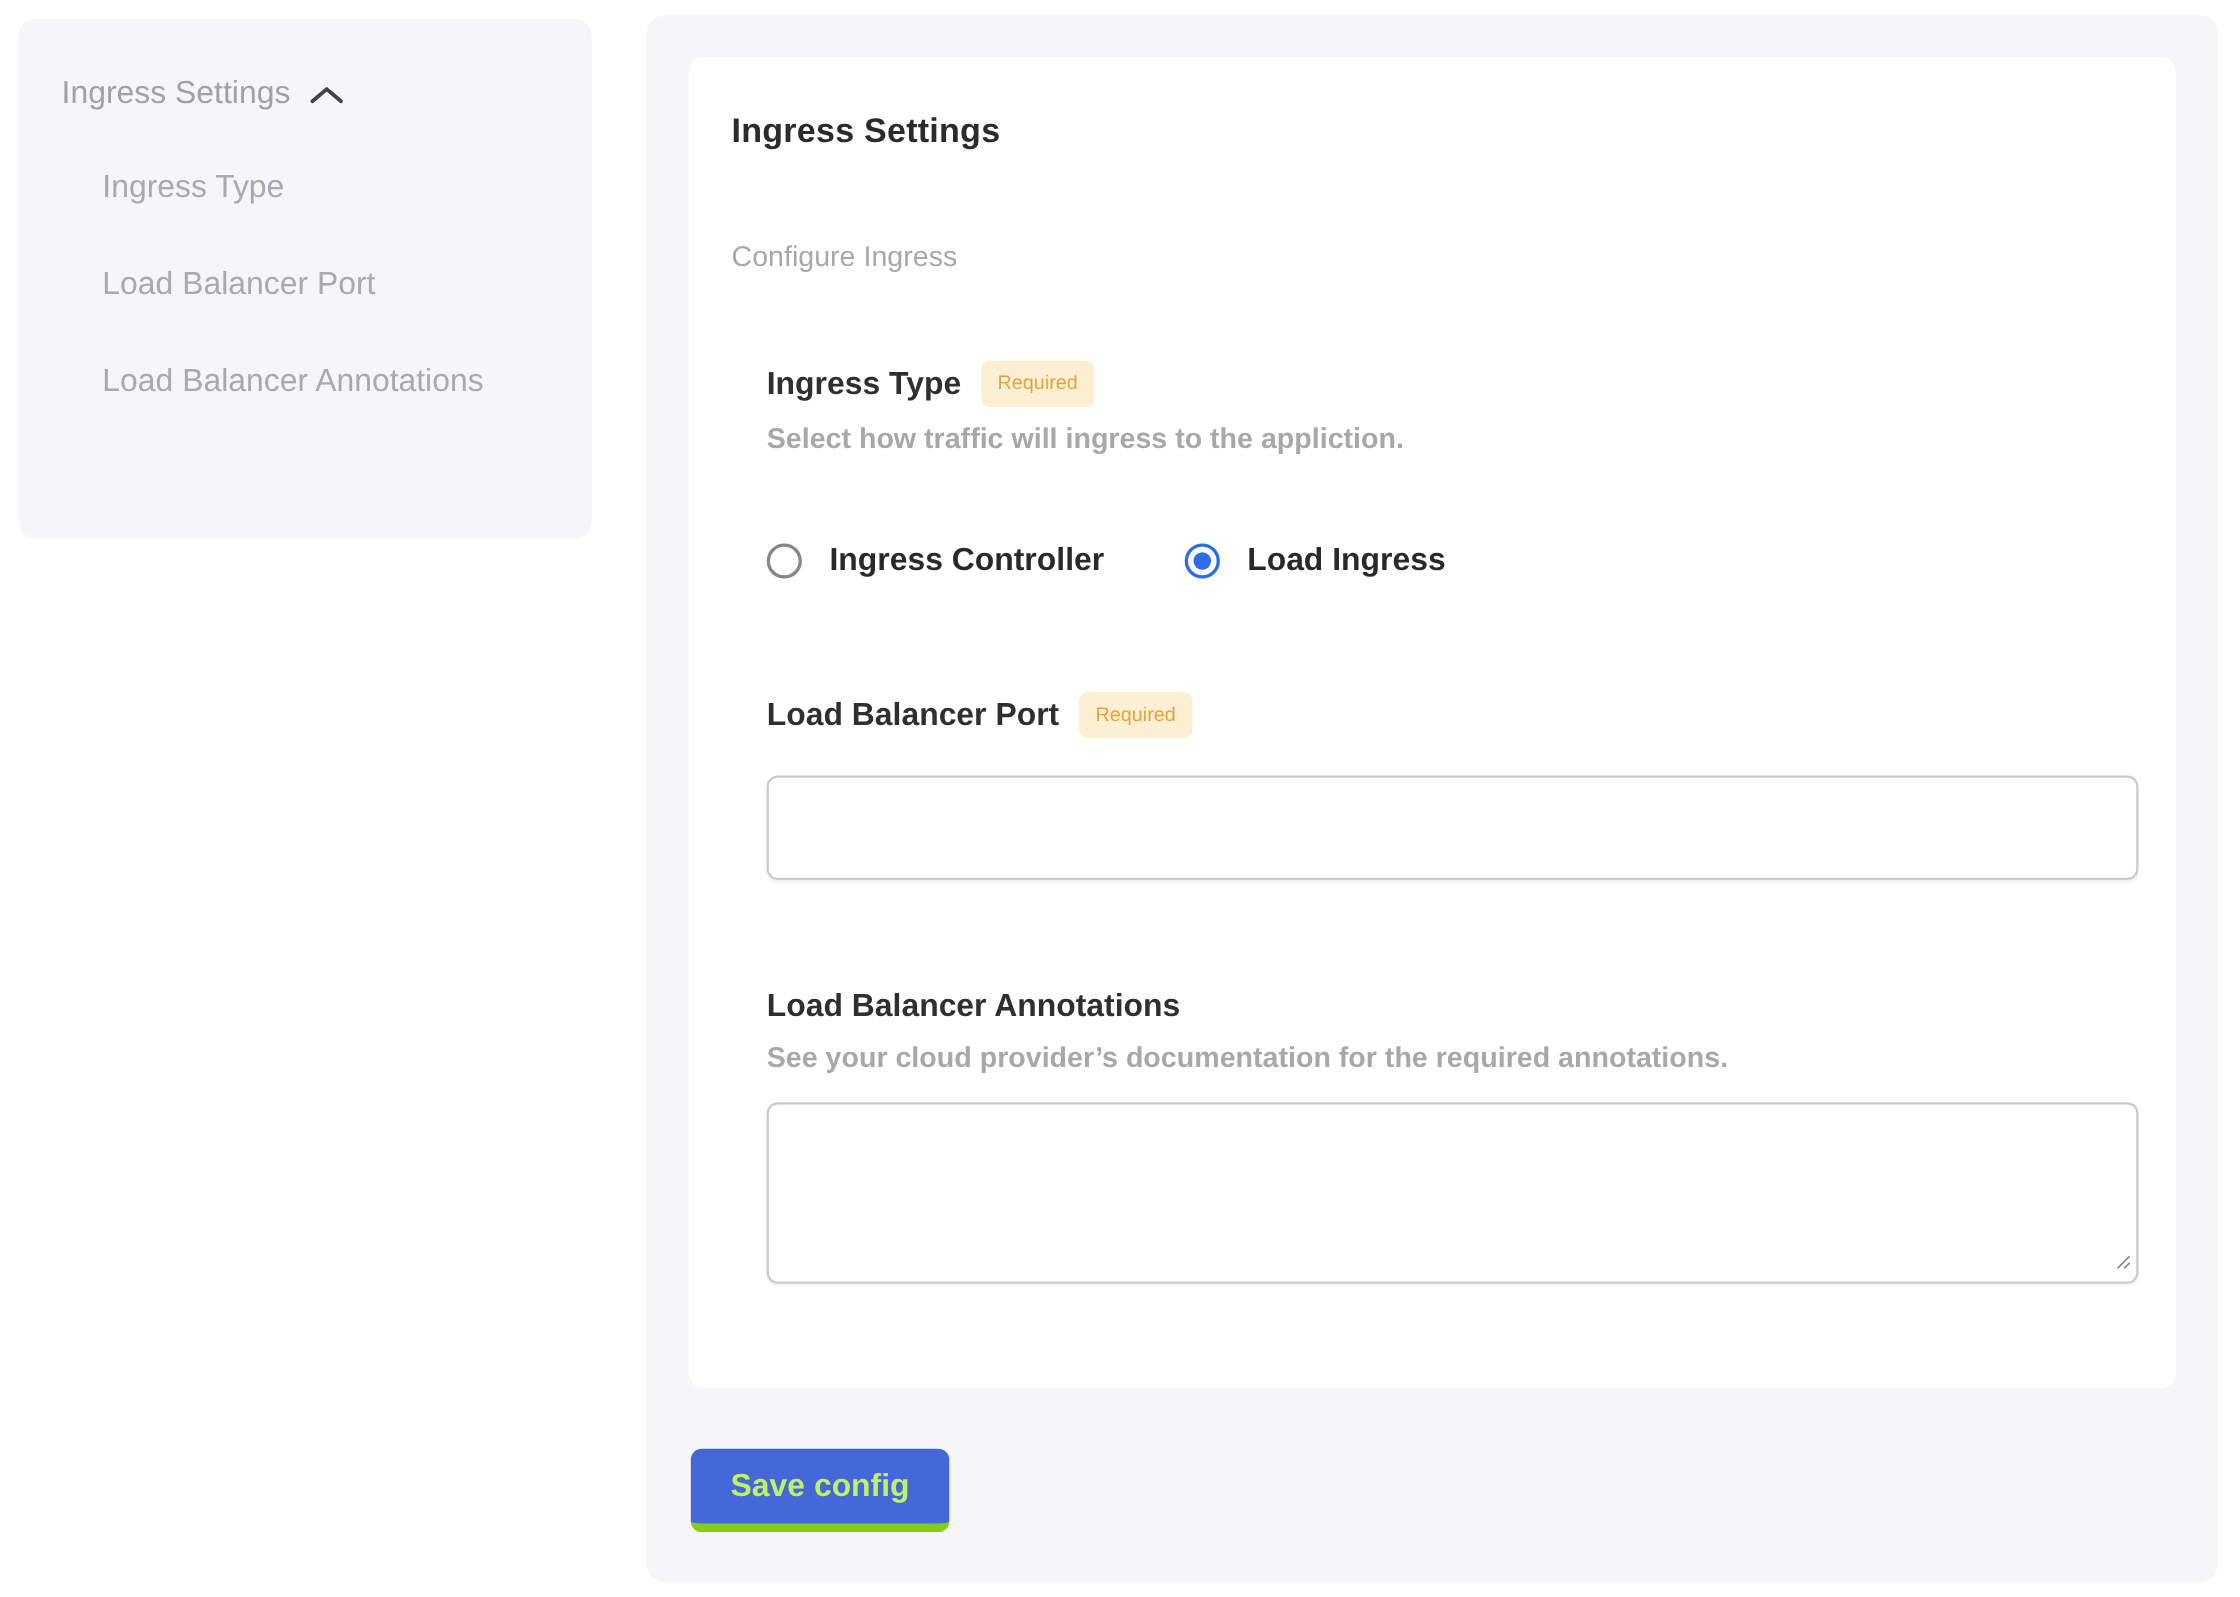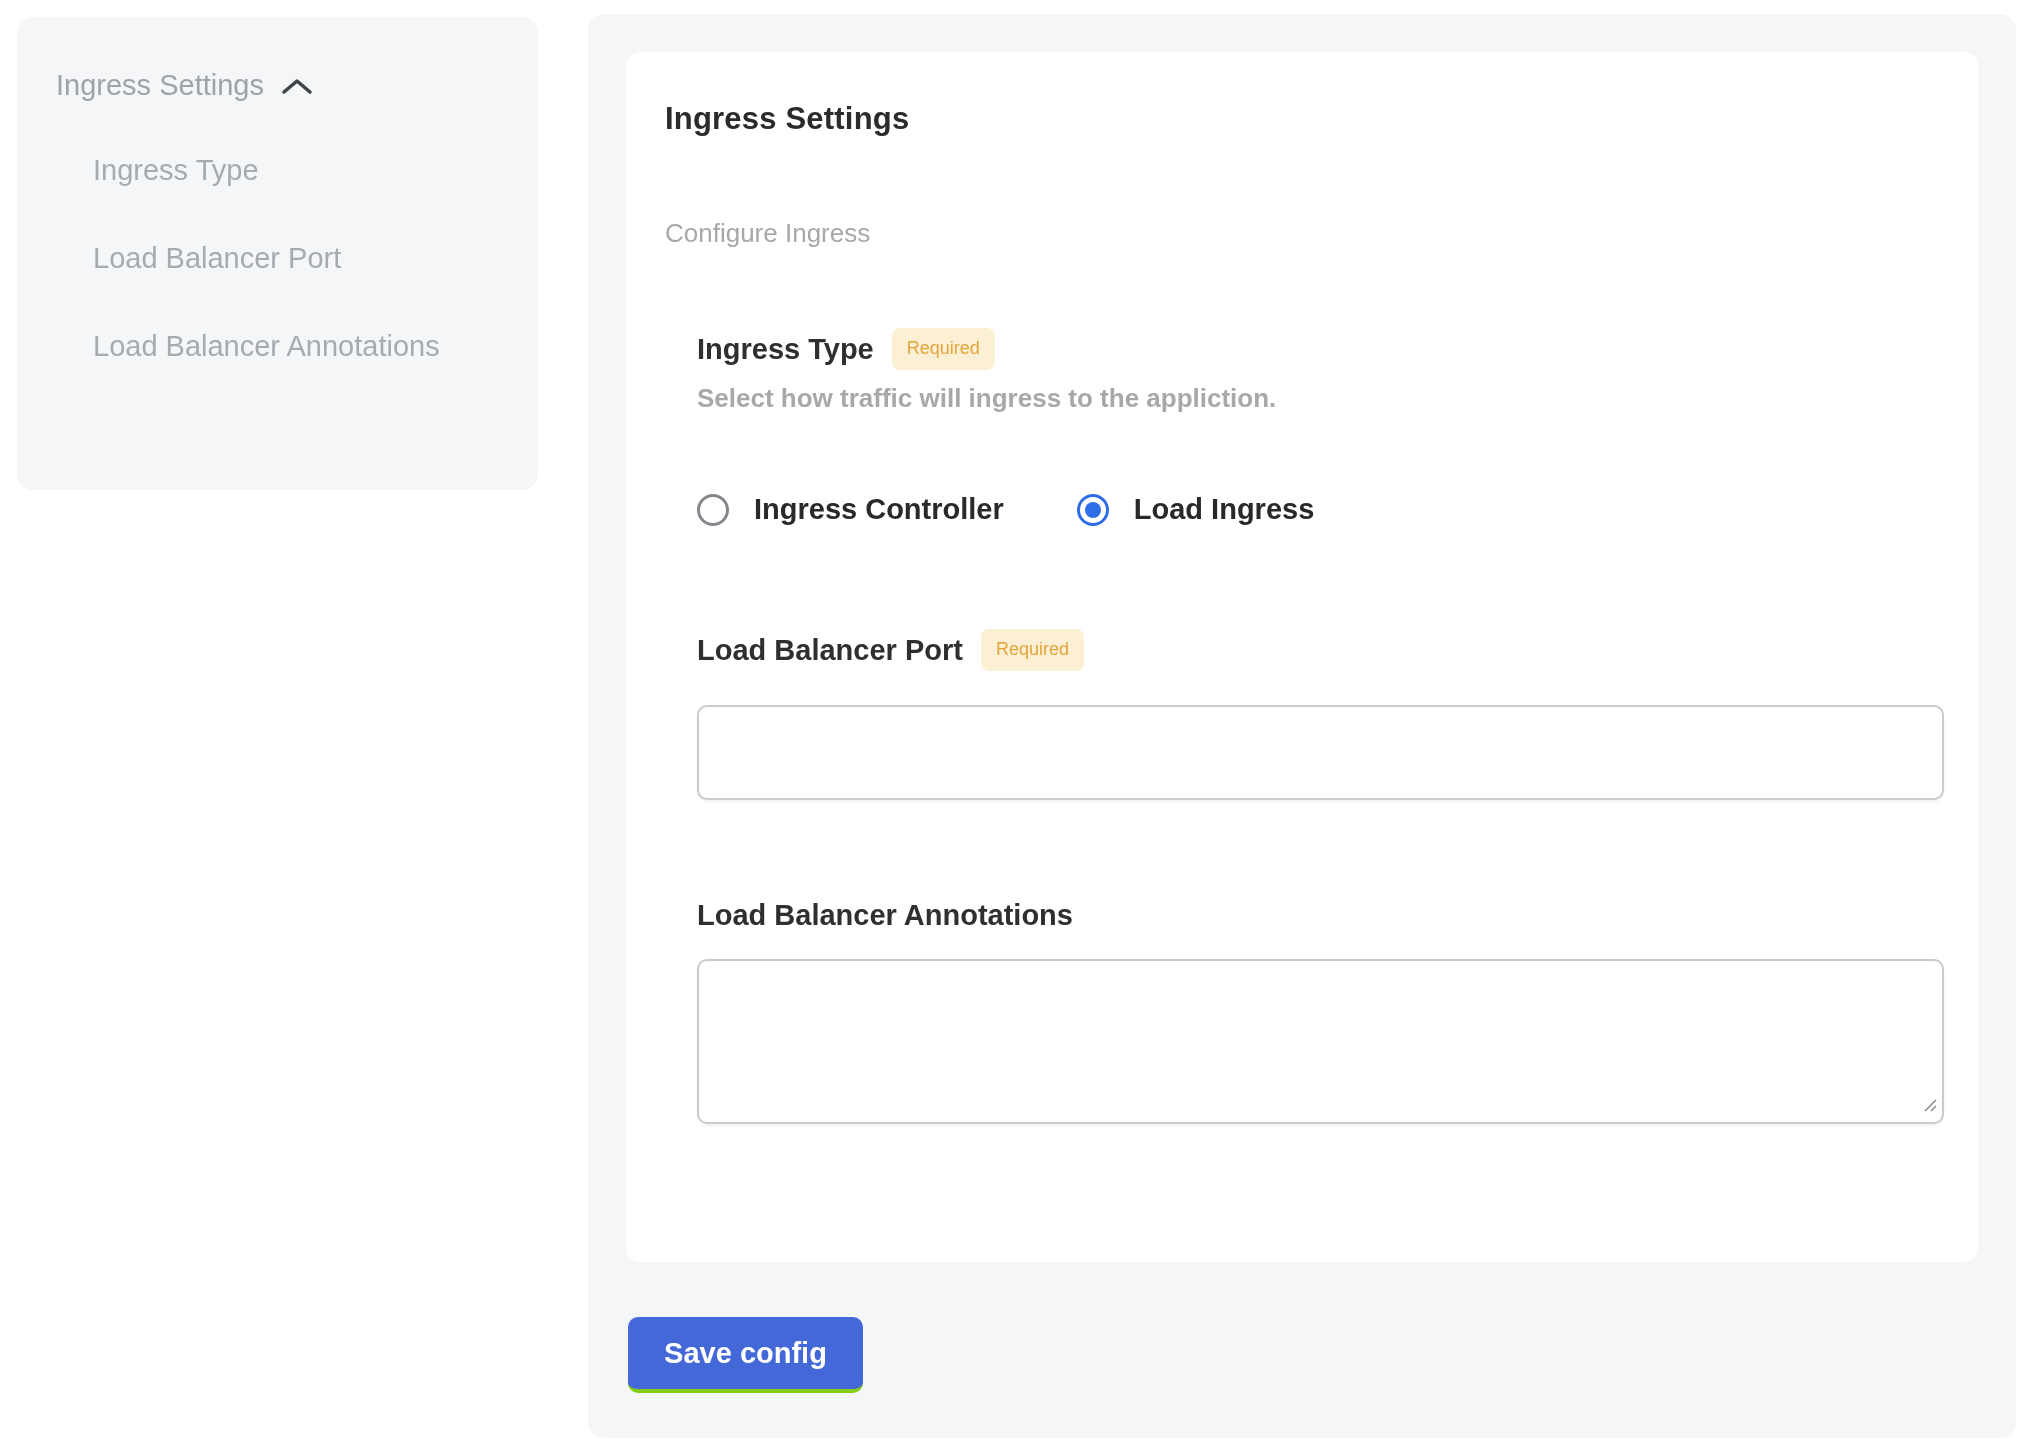--- a/index.html
+++ b/index.html
@@ -86,23 +86,23 @@
     border: 2px solid #c9cbcd; border-radius: 10px;
     box-shadow: 0 2px 3px rgba(0,0,0,0.05);
     font-size: 26px; color: #2e2f31; padding: 14px 18px; outline: none;
     font-family: "Liberation Sans", "DejaVu Sans", sans-serif;
   }
   .resize-handle { position: absolute; right: 7px; bottom: 8px; }
 
   .save-button {
     display: block; margin: 55px 0 0 2px;
     width: 235px; height: 76px;
-    background: #4468d8; border: none; border-bottom: 4px solid #84cc16;
+    background: #4468d8; border: none; border-bottom: 8px solid #84cc16;
     border-radius: 10px; cursor: pointer;
-    font-size: 29px; font-weight: 700; color: #ffffff;
+    font-size: 29px; font-weight: 700; color: #bef264;
     font-family: "Liberation Sans", "DejaVu Sans", sans-serif;
   }
 </style>
 </head>
 <body>
 
 <nav class="sidebar">
   <div class="sidebar-header">
     <span>Ingress Settings</span>
     <span class="chev">
@@ -148,20 +148,21 @@
           <span class="section-heading">Load Balancer Port</span>
           <span class="badge">Required</span>
         </div>
         <input class="text-input" type="text" value="" style="">
       </div>
 
       <div class="section section-annotations">
         <div class="heading-row">
           <span class="section-heading">Load Balancer Annotations</span>
         </div>
+        <p class="section-desc">See your cloud provider’s documentation for the required annotations.</p>
         <div class="textarea-wrap">
           <textarea class="annotations-textarea" value="" style=""></textarea>
           <span class="resize-handle">
             <svg width="16" height="16" viewBox="0 0 16 16">
               <line x1="4" y1="15" x2="15" y2="4" stroke="#8b8d90" stroke-width="1.6"></line>
               <line x1="10" y1="15" x2="15" y2="10" stroke="#8b8d90" stroke-width="1.6"></line>
             </svg>
           </span>
         </div>
       </div>

